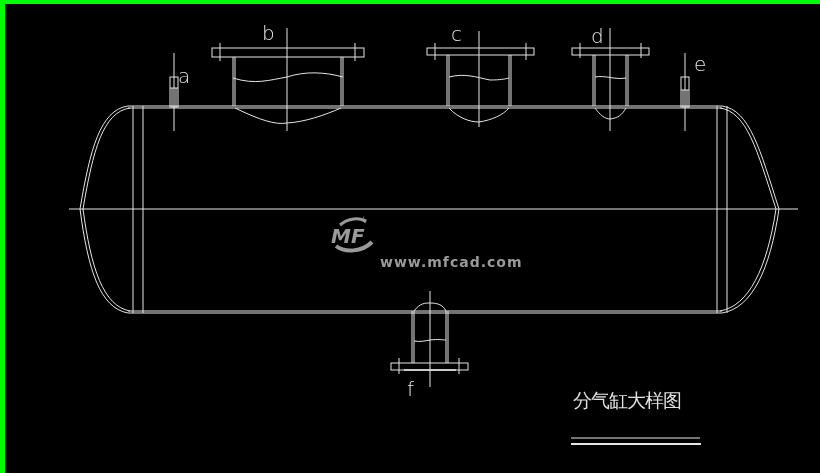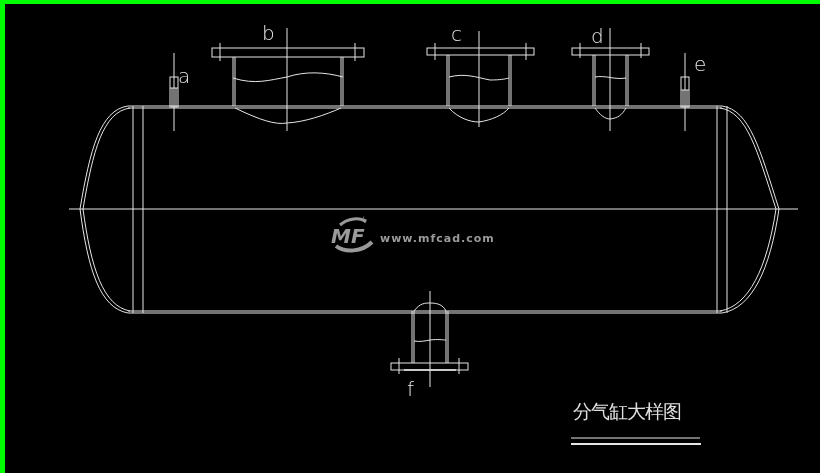--- a/index.html
+++ b/index.html
@@ -3,22 +3,22 @@
 <meta charset="utf-8">
 <style>
   html, body { margin:0; padding:0; background:#000; }
   body { width:820px; height:473px; overflow:hidden; position:relative; font-family:"DejaVu Sans", sans-serif; }
   .canvas { position:absolute; left:0; top:0; width:820px; height:473px; background:#000; }
   .border-top { position:absolute; left:0; top:0; width:820px; height:4px; background:#00ff00; }
   .border-left { position:absolute; left:0; top:0; width:5px; height:473px; background:#00ff00; }
   svg { position:absolute; left:0; top:0; }
   .lbl { font-family:"DejaVu Sans", sans-serif; fill:#e6e6e6; font-size:20px; font-weight:200; }
   .wm-cn { position:absolute; left:381px; top:212px; font-family:"DejaVu Sans", sans-serif; font-weight:bold; font-style:italic; font-size:32px; color:#9a9a9a; letter-spacing:4px; }
-  .wm-url { position:absolute; left:380px; top:232px; font-family:"DejaVu Sans", sans-serif; font-weight:bold; font-size:11px; color:#9a9a9a; letter-spacing:1px; }
-  .title-cn { position:absolute; left:573px; top:399px; font-family:Liberation Mono, monospace; font-size:19px; color:#e0e0e0; font-weight:200; letter-spacing:-1px; }
+  .wm-url { position:absolute; left:380px; top:254px; font-family:"DejaVu Sans", sans-serif; font-weight:bold; font-size:14px; color:#9a9a9a; letter-spacing:1px; }
+  .title-cn { position:absolute; left:573px; top:388px; font-family:Liberation Mono, monospace; font-size:19px; color:#e0e0e0; font-weight:200; letter-spacing:-1px; }
 </style>
 </head>
 <body>
 
 <div class="canvas">
   <div class="border-top"></div>
   <div class="border-left"></div>
 
   <svg width="820" height="473" viewBox="0 0 820 473">
     <g stroke="#e6e6e6" fill="none" stroke-width="1">

